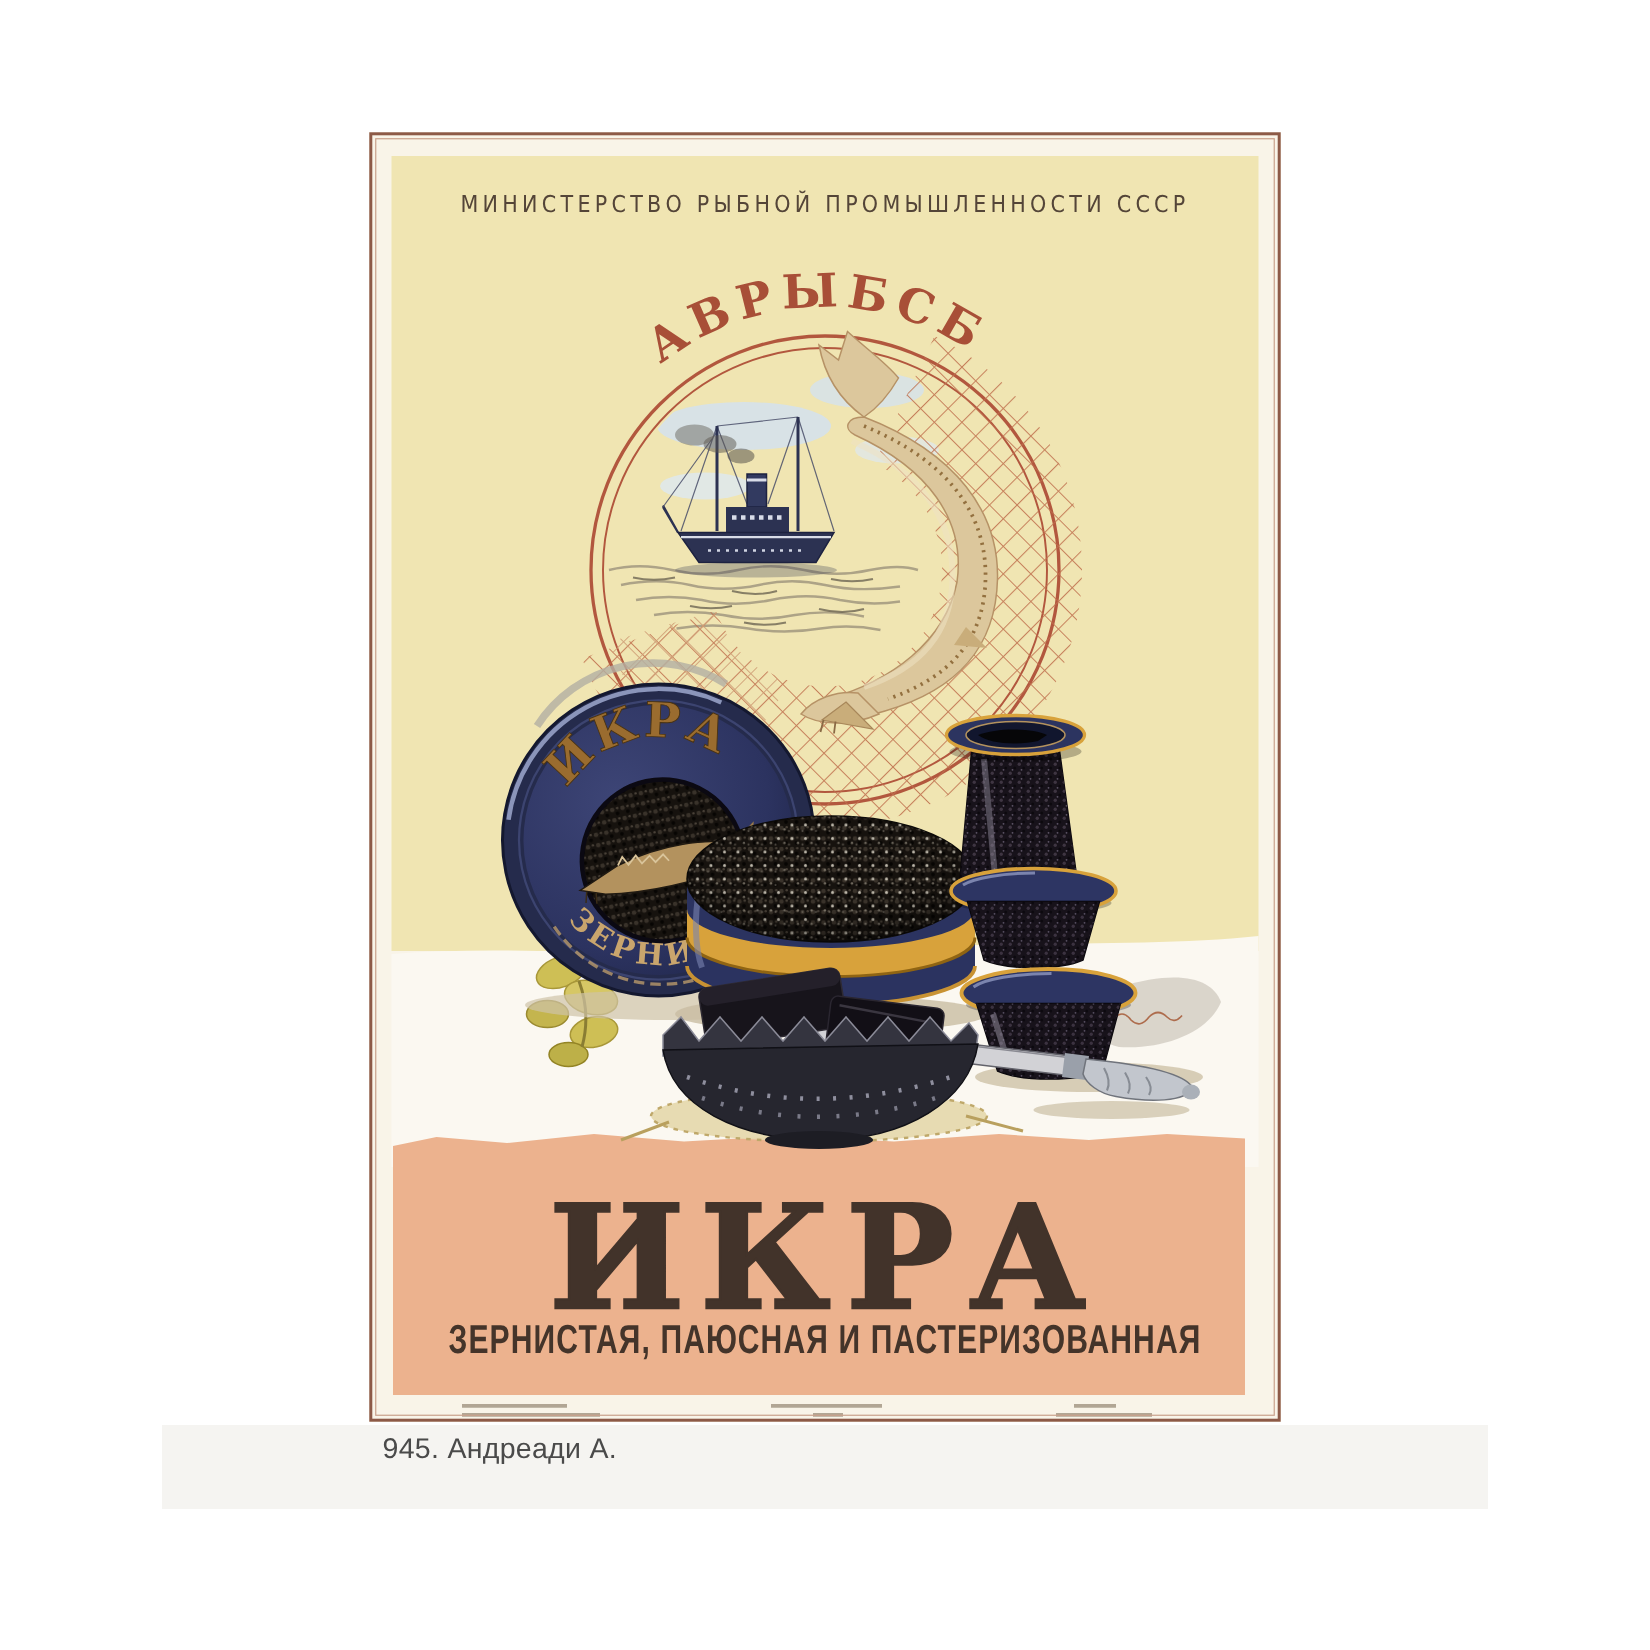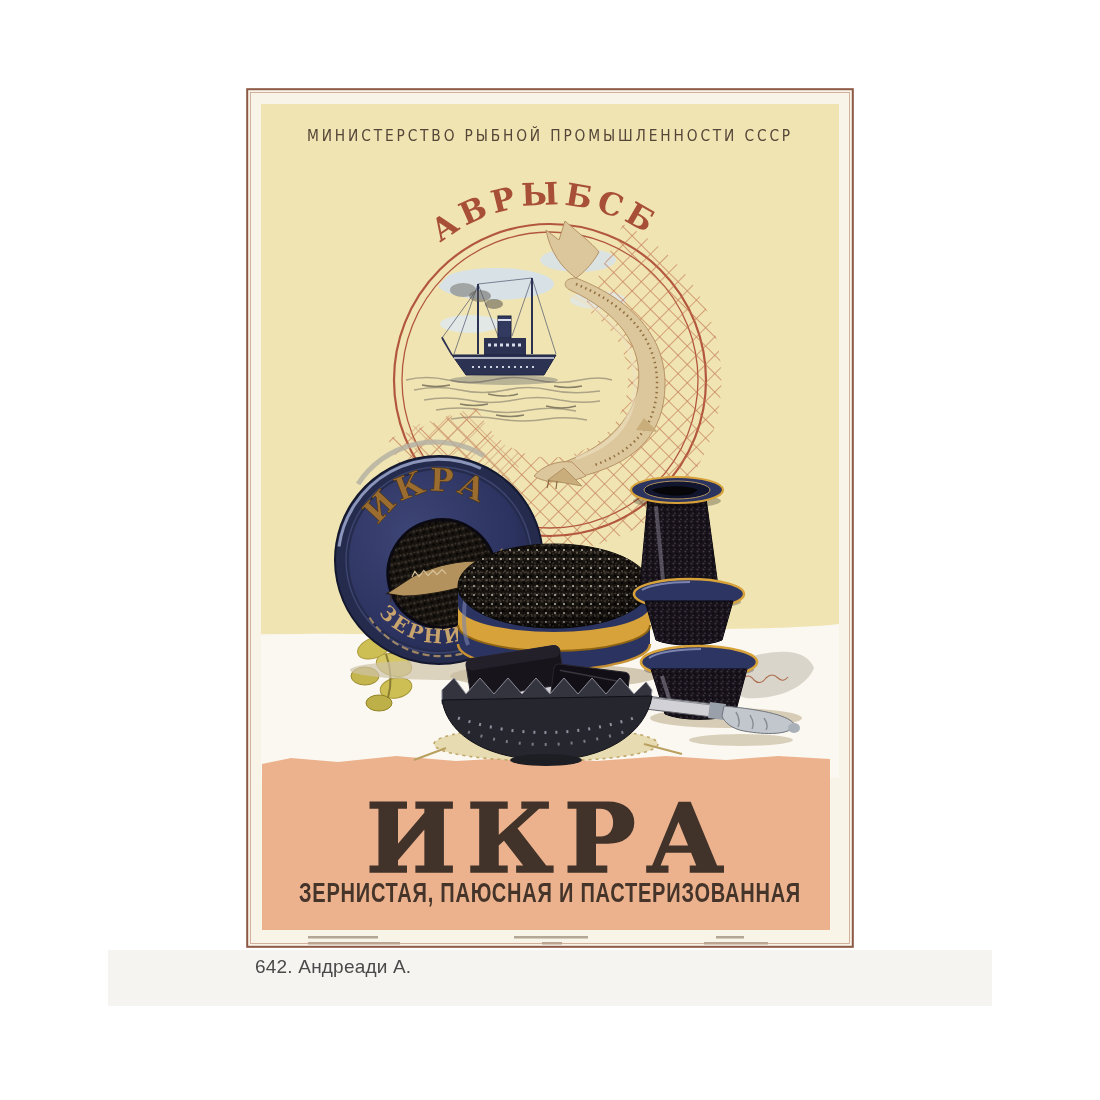--- a/index.html
+++ b/index.html
@@ -248,15 +248,15 @@
       <rect x="296" y="854" width="20" height="2.5"></rect>
       <rect x="470" y="848" width="28" height="2.5"></rect>
       <rect x="458" y="854" width="64" height="2.5"></rect>
     </g>
 
     <rect x="4.5" y="4.5" width="599" height="851" fill="none" stroke="#c9a08b" stroke-width="0.8"></rect>
     <rect x="1.2" y="1.2" width="605.6" height="857.6" fill="none" stroke="#8d5a47" stroke-width="2"></rect>
   </svg>
 
   <div class="caption">
-    <div>642. Андреади А.</div>
+    <div>945. Андреади А.</div>
   </div>
 </div>
 
 </body></html>

